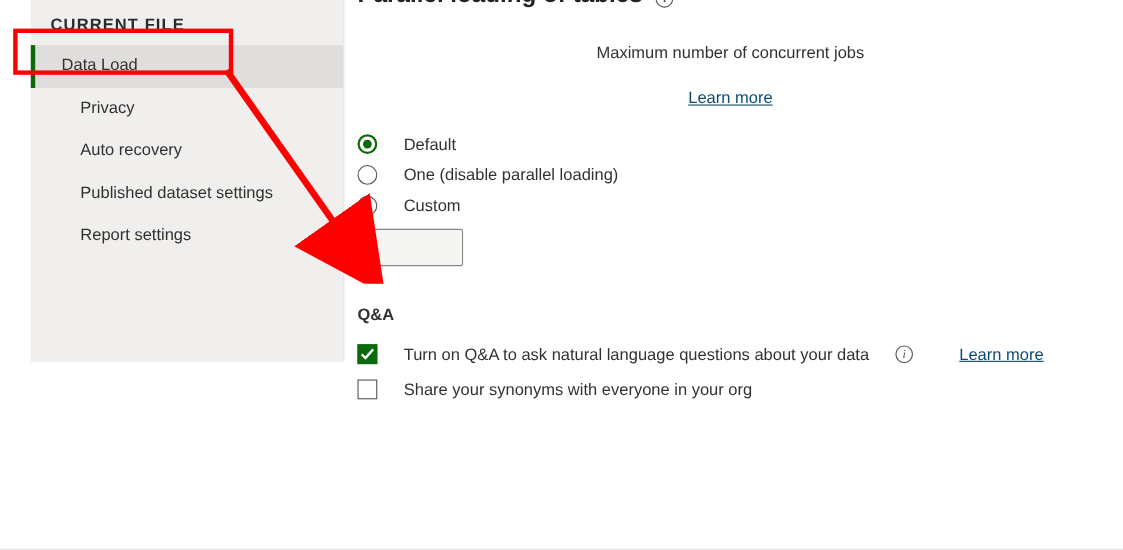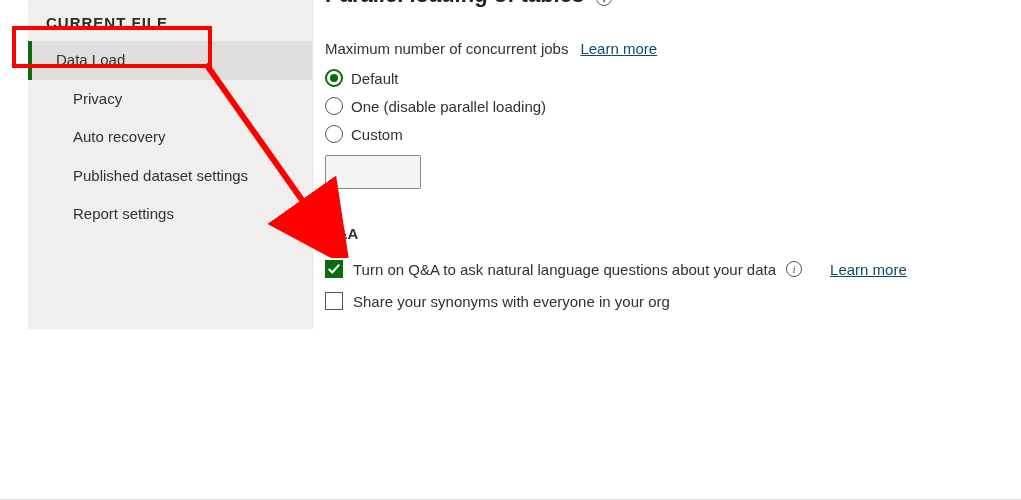--- a/index.html
+++ b/index.html
@@ -60,38 +60,39 @@
     font-weight: 700;
     color: #222;
     position: absolute;
     top: -18px;
     left: 12px;
     white-space: nowrap;
   }
   .field-row {
     display: flex;
     align-items: center;
-    gap: 12px;
-    margin-bottom: 12px;
+    gap: 24px;
+    margin-bottom: 24px;
+    flex-direction: column;
   }
   .field-label {
     font-size: 15px;
     color: #323130;
   }
   .link {
     color: #0c4a6e;
     text-decoration: underline;
     font-size: 15px;
     cursor: pointer;
   }
   .radio-group { margin-top: 4px; }
   .radio-row {
     display: flex;
     align-items: center;
-    gap: 8px;
+    gap: 24px;
     margin-bottom: 10px;
     font-size: 15px;
   }
   .radio {
     width: 18px; height: 18px;
     border: 1px solid #555;
     border-radius: 50%;
     display: inline-flex;
     align-items: center;
     justify-content: center;
@@ -117,21 +118,21 @@
   }
   .qna-title {
     font-size: 15px;
     font-weight: 700;
     margin-top: 36px;
     margin-bottom: 18px;
   }
   .check-row {
     display: flex;
     align-items: center;
-    gap: 10px;
+    gap: 24px;
     margin-bottom: 14px;
     font-size: 15px;
   }
   .checkbox {
     width: 18px; height: 18px;
     border: 1px solid #555;
     display: inline-flex;
     align-items: center;
     justify-content: center;
     cursor: pointer;

